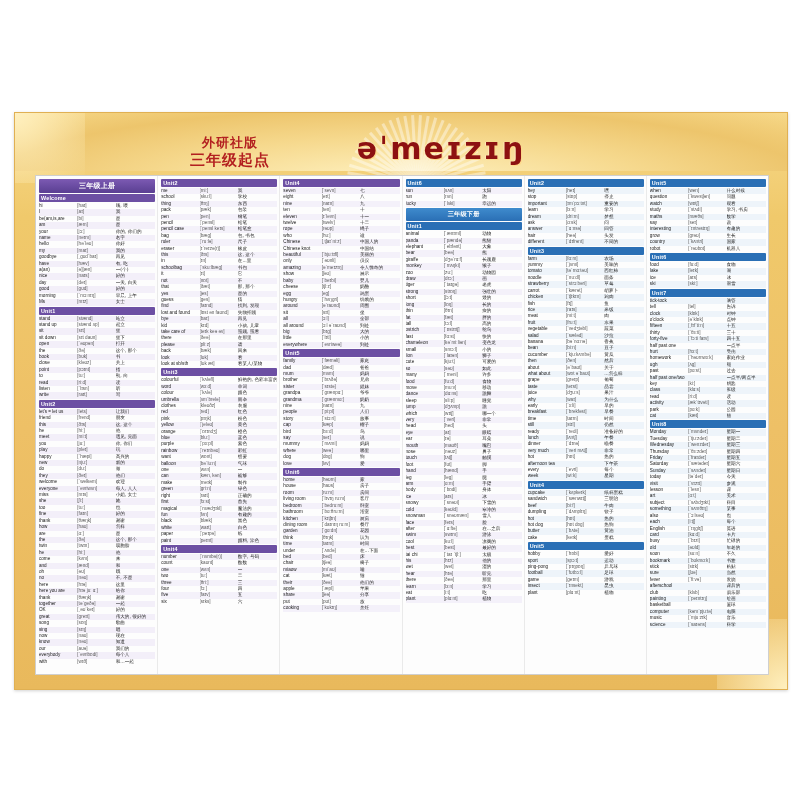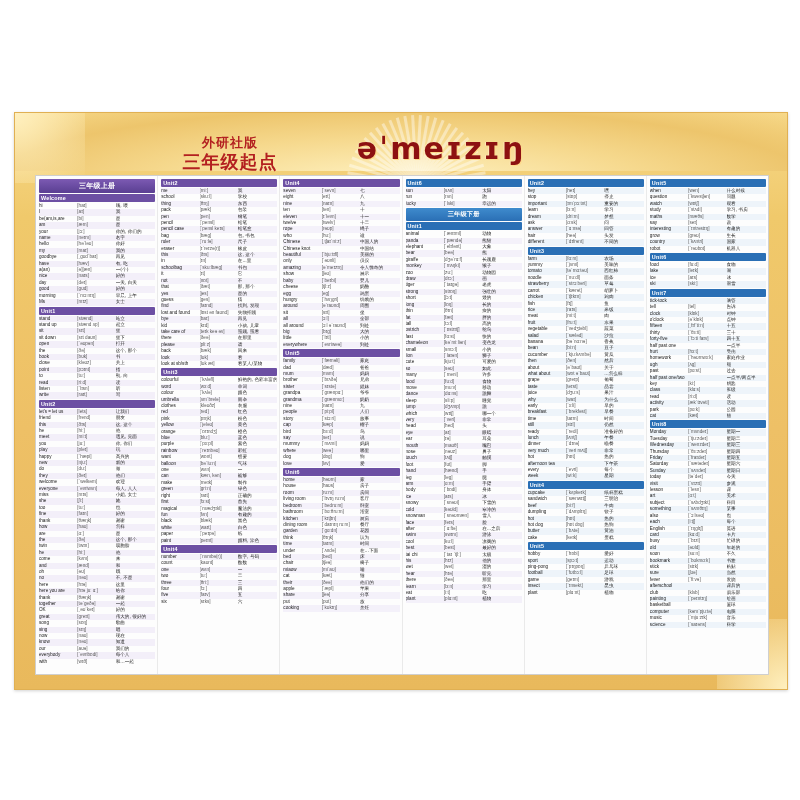--- a/index.html
+++ b/index.html
@@ -8,21 +8,21 @@
   .poster{position:absolute;left:14px;top:112px;width:772px;height:576px;
     background:linear-gradient(180deg,#f7d98a 0%,#f0c96b 18%,#eec066 55%,#e9b95c 100%);
     border:1px solid #e0b053;box-shadow:0 1px 3px rgba(0,0,0,.18);}
   .poster:before{content:"";position:absolute;left:0;top:0;width:100%;height:58px;
     background:radial-gradient(ellipse at 50% 120%,#fff3c4 0%,#f6d98e 45%,#edc56c 75%,rgba(237,197,108,0) 100%);}
   .rays{position:absolute;left:120px;top:0;width:560px;height:62px;overflow:hidden;opacity:.55;}
   .rays i{position:absolute;left:50%;bottom:-10px;width:3px;height:70px;background:rgba(255,255,255,.75);transform-origin:50% 100%;}
   .titlebar{position:absolute;left:0;top:8px;width:100%;height:52px;}
   .badge{position:absolute;left:160px;top:14px;width:110px;text-align:center;color:#b32020;font-weight:bold;line-height:1.25;}
   .badge .b1{font-size:13px;letter-spacing:1px;}
-  .badge .b2{font-size:18px;letter-spacing:1px;}
+  .badge .b2{font-size:15px;letter-spacing:1px;}
   .maintitle{position:absolute;left:276px;top:10px;width:300px;text-align:center;
     font-size:30px;font-weight:bold;color:#8d1111;letter-spacing:2px;
     font-family:"DejaVu Sans","Liberation Sans",sans-serif;
     text-shadow:1px 1px 0 #ffd98a, -1px 0 0 #ffe9b8;}
   .sheet{position:absolute;left:20px;top:62px;width:732px;height:498px;background:#fdfdfd;border:1px solid #cfcfcf;}
   .cols{position:absolute;left:0;top:0;width:100%;height:100%;display:flex;}
   .col{flex:1 1 0;border-right:1px solid #eaeaea;padding:2px 2px 0 3px;box-sizing:border-box;overflow:hidden;}
   .col:last-child{border-right:none;}
   .hdr{display:block;font-size:5.4px;font-weight:bold;color:#fff;background:#6c4fa3;border-radius:1px;
        padding:1px 2px;margin:1px 0 1px 0;letter-spacing:.2px;}

